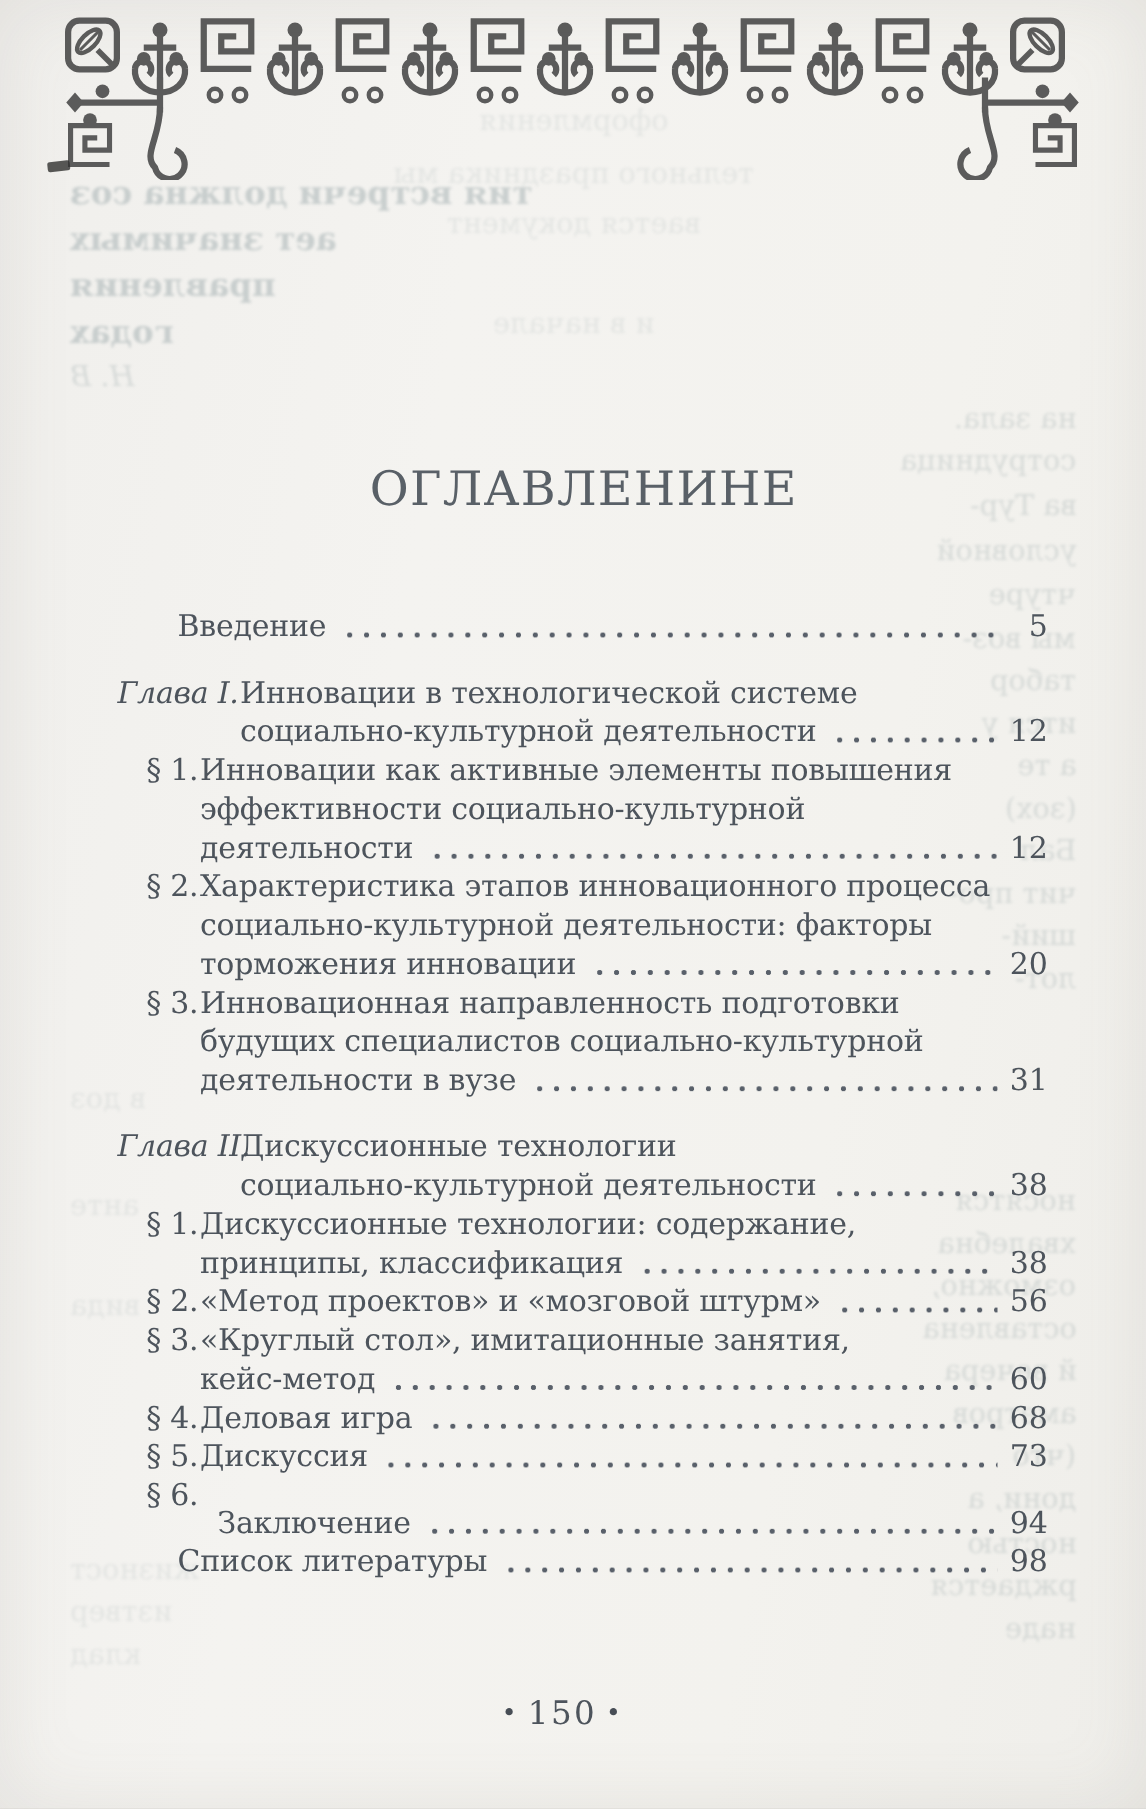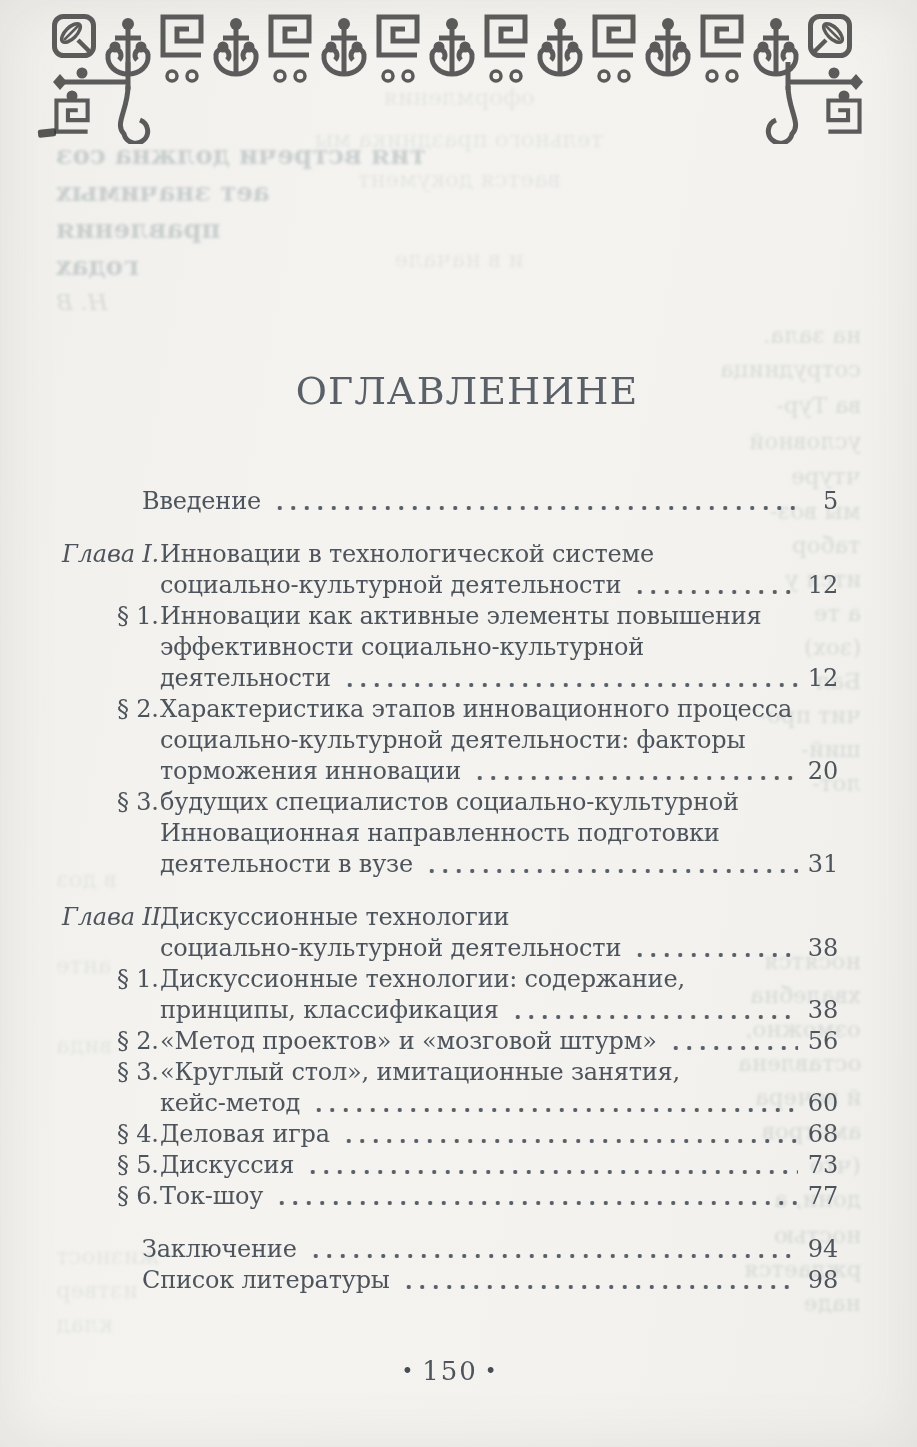--- a/index.html
+++ b/index.html
@@ -14,21 +14,21 @@
   .ornament{position:absolute; left:52px; top:10px; opacity:.88;}
   
   .title{
     position:absolute; left:62px; top:352px; width:776px; margin:17px;
     text-align:center; font-size:38px; font-weight:normal;
     letter-spacing:1px; color:#596067;
   }
   
   .toc{position:absolute; left:62px; top:486px; width:776px; color:#4d545c; font-size:24px; line-height:31px; letter-spacing:-.2px;}
   .entry{position:relative;}
-  .entry.gap{margin-top:22px;}
+  .entry.gap{margin-top:22px;margin-left:32px;}
   .entry .label{position:absolute; left:0; top:0; white-space:nowrap;}
   .entry.chapter .label{font-style:italic; left:0;}
   .entry.section .label{left:55px;}
   .entry.chapter .lines,.entry.section .lines{margin-left:98px;}
   .entry.simple .lines{margin-left:80px;}
   .line{white-space:nowrap;}
   .line.last{display:flex; align-items:baseline;}
   .line.last .txt{flex:0 0 auto; white-space:nowrap;}
   .leader{
     flex:1 1 auto; min-width:26px; height:10px; align-self:flex-end;
@@ -208,22 +208,22 @@
           <div class="line last">
             <span class="txt">торможения инновации</span>
             <span class="leader"></span>
             <span class="pg">20</span>
           </div>
         </div>
       </div>
       <div class="entry section">
         <span class="label">§ 3.</span>
         <div class="lines">
+          <div class="line">Инновационная направленность подготовки</div>
           <div class="line">будущих специалистов социально-культурной</div>
-          <div class="line">Инновационная направленность подготовки</div>
           <div class="line last">
             <span class="txt">деятельности в вузе</span>
             <span class="leader"></span>
             <span class="pg">31</span>
           </div>
         </div>
       </div>
       <div class="entry chapter gap">
         <span class="label">Глава II.</span>
         <div class="lines">
@@ -282,27 +282,20 @@
         <div class="lines">
           <div class="line last">
             <span class="txt">Дискуссия</span>
             <span class="leader"></span>
             <span class="pg">73</span>
           </div>
         </div>
       </div>
       <div class="entry section">
         <span class="label">§ 6.</span>
-        <div class="lines">
-          <div class="line last">
-            <span class="txt">Ток-шоу</span>
-            <span class="leader"></span>
-            <span class="pg">77</span>
-          </div>
-        </div>
       </div>
       <div class="entry simple gap">
         <div class="lines">
           <div class="line last">
             <span class="txt">Заключение</span>
             <span class="leader"></span>
             <span class="pg">94</span>
           </div>
         </div>
       </div>

